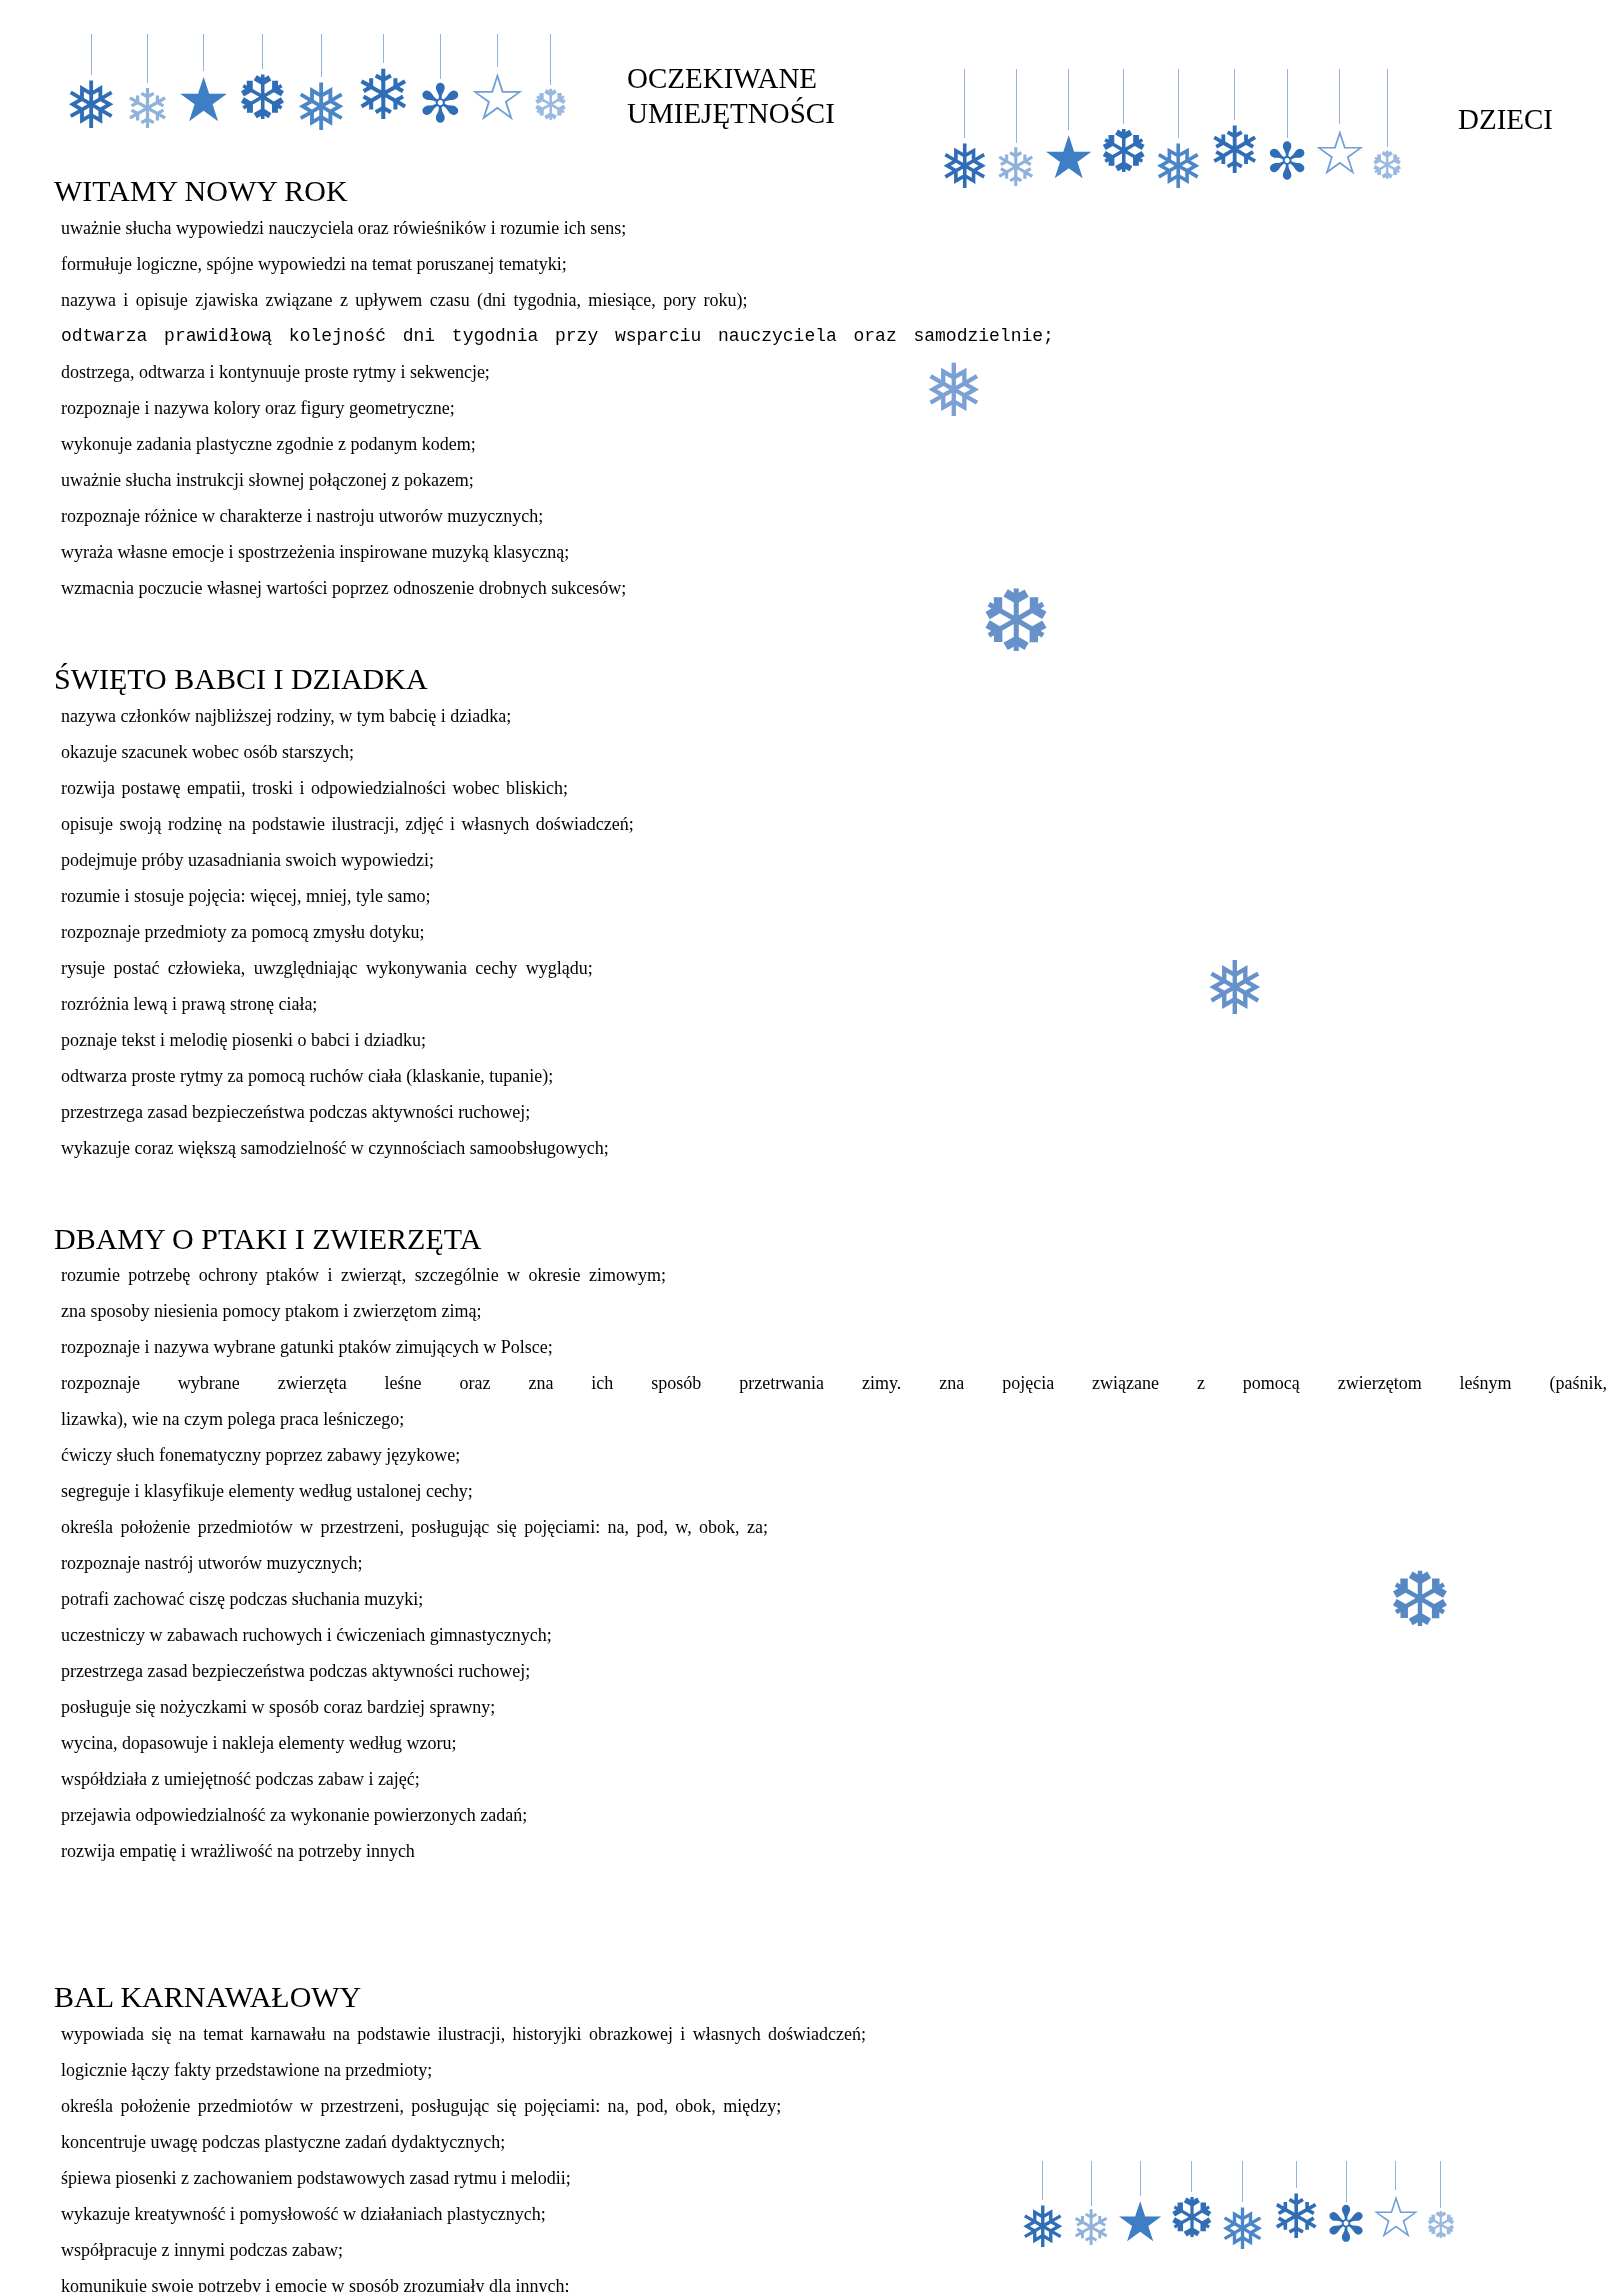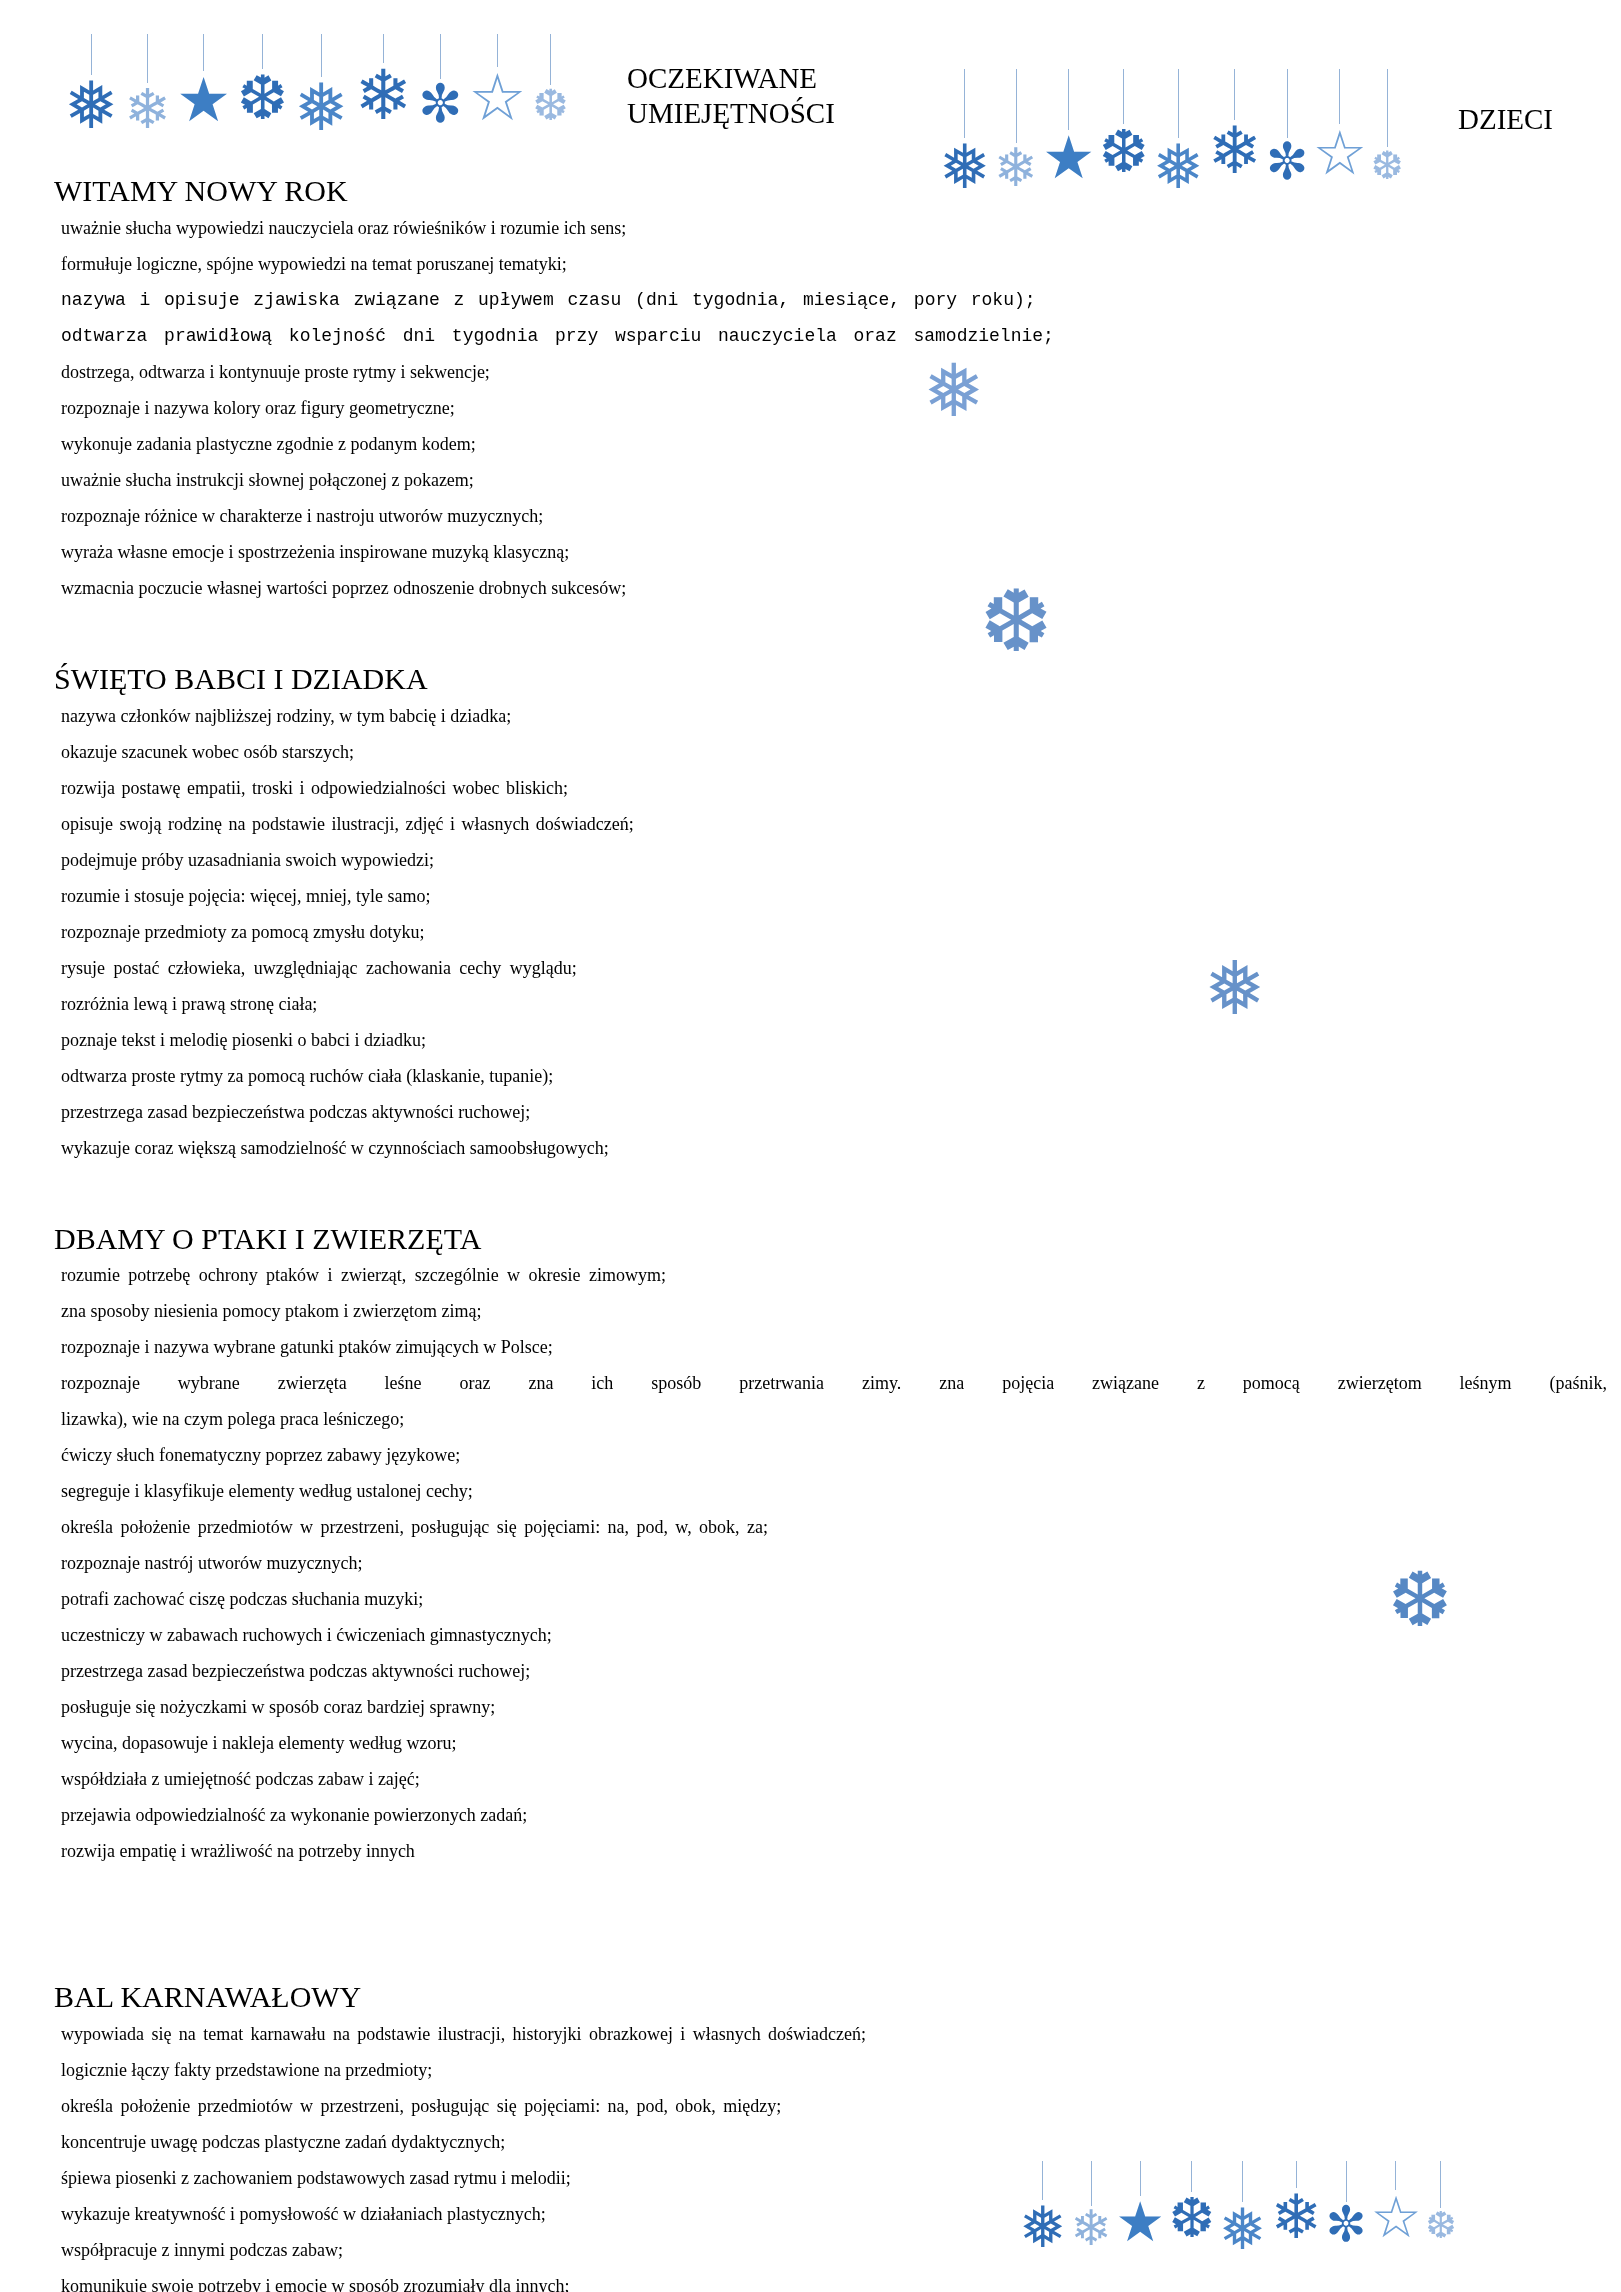--- a/index.html
+++ b/index.html
@@ -146,40 +146,40 @@
       <span class="flake" style="left: 980px; top: 578px; font-size: 86px; color: rgb(103, 146, 201);">❆</span>
       <span class="flake" style="left: 1204px; top: 951px; font-size: 74px; color: rgb(103, 146, 201);">❅</span>
       <span class="flake" style="left: 1388px; top: 1562px; font-size: 76px; color: rgb(86, 136, 196);">❆</span>
     </div>
 
   <div class="content" id="content">
       <section>
         <h2>WITAMY NOWY ROK</h2>
         <p>uważnie słucha wypowiedzi nauczyciela oraz rówieśników i rozumie ich sens;</p>
         <p>formułuje logiczne, spójne wypowiedzi na temat poruszanej tematyki;</p>
-        <p style="word-spacing: 2.9px; font-family: Liberation Mono, monospace;">nazywa i opisuje zjawiska związane z upływem czasu (dni tygodnia, miesiące, pory roku);</p>
+        <p style="word-spacing: 2.9px;">nazywa i opisuje zjawiska związane z upływem czasu (dni tygodnia, miesiące, pory roku);</p>
         <p style="word-spacing: 5.9px; font-family: Liberation Mono, monospace;">odtwarza prawidłową kolejność dni tygodnia przy wsparciu nauczyciela oraz samodzielnie;</p>
         <p>dostrzega, odtwarza i kontynuuje proste rytmy i sekwencje;</p>
         <p>rozpoznaje i nazywa kolory oraz figury geometryczne;</p>
         <p>wykonuje zadania plastyczne zgodnie z podanym kodem;</p>
         <p>uważnie słucha instrukcji słownej połączonej z pokazem;</p>
         <p>rozpoznaje różnice w charakterze i nastroju utworów muzycznych;</p>
         <p>wyraża własne emocje i spostrzeżenia inspirowane muzyką klasyczną;</p>
         <p>wzmacnia poczucie własnej wartości poprzez odnoszenie drobnych sukcesów;</p>
       </section>
       <section class="gap-std">
         <h2>ŚWIĘTO BABCI I DZIADKA</h2>
         <p>nazywa członków najbliższej rodziny, w tym babcię i dziadka;</p>
         <p>okazuje szacunek wobec osób starszych;</p>
         <p style="word-spacing: 2px;">rozwija postawę empatii, troski i odpowiedzialności wobec bliskich;</p>
         <p style="word-spacing: 2px;">opisuje swoją rodzinę na podstawie ilustracji, zdjęć i własnych doświadczeń;</p>
         <p>podejmuje próby uzasadniania swoich wypowiedzi;</p>
         <p>rozumie i stosuje pojęcia: więcej, mniej, tyle samo;</p>
         <p>rozpoznaje przedmioty za pomocą zmysłu dotyku;</p>
-        <p style="word-spacing: 3.9px;">rysuje postać człowieka, uwzględniając zachowania cechy wyglądu;</p>
+        <p style="word-spacing: 3.9px;">rysuje postać człowieka, uwzględniając wykonywania cechy wyglądu;</p>
         <p>rozróżnia lewą i prawą stronę ciała;</p>
         <p>poznaje tekst i melodię piosenki o babci i dziadku;</p>
         <p>odtwarza proste rytmy za pomocą ruchów ciała (klaskanie, tupanie);</p>
         <p>przestrzega zasad bezpieczeństwa podczas aktywności ruchowej;</p>
         <p>wykazuje coraz większą samodzielność w czynnościach samoobsługowych;</p>
       </section>
       <section class="gap-std">
         <h2>DBAMY O PTAKI I ZWIERZĘTA</h2>
         <p style="word-spacing: 3.9px;">rozumie potrzebę ochrony ptaków i zwierząt, szczególnie w okresie zimowym;</p>
         <p>zna sposoby niesienia pomocy ptakom i zwierzętom zimą;</p>

